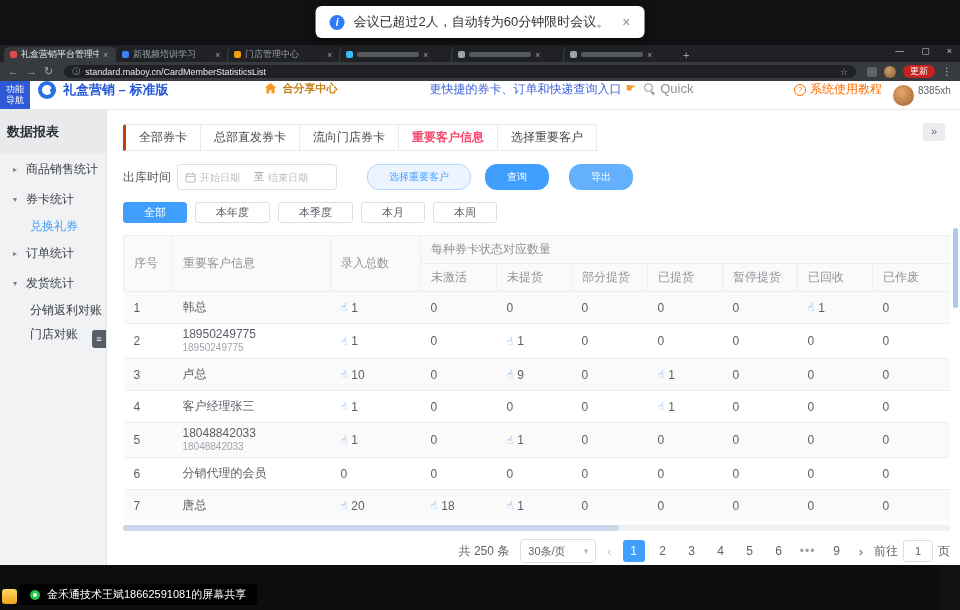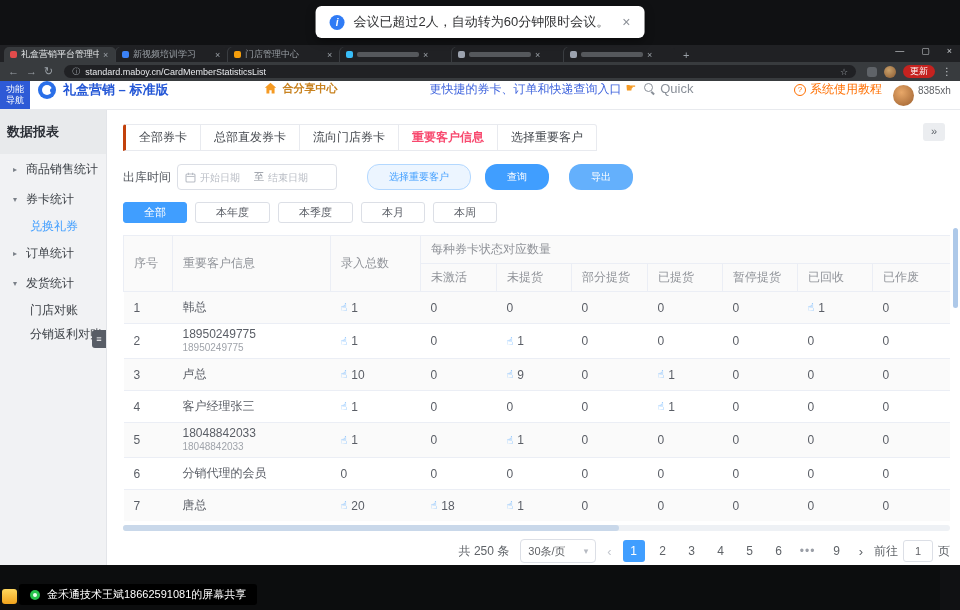--- a/index.html
+++ b/index.html
@@ -236,24 +236,24 @@
           </div>
           <div class="sitem group">
             <span class="caret">▸</span>
             <span class="slabel">订单统计</span>
           </div>
           <div class="sitem group">
             <span class="caret">▾</span>
             <span class="slabel">发货统计</span>
           </div>
           <div class="sitem sub">
+            <span class="slabel">分销返利对账</span>
+          </div>
+          <div class="sitem sub">
             <span class="slabel">门店对账</span>
-          </div>
-          <div class="sitem sub">
-            <span class="slabel">分销返利对账</span>
           </div>
         </div>
       <div class="sb-handle">≡</div>
     </div>
 
     <div class="main">
       <div class="collapse-btn">»</div>
       <div class="vthumb"></div>
 
       <div class="ctabs" id="ctabs">

